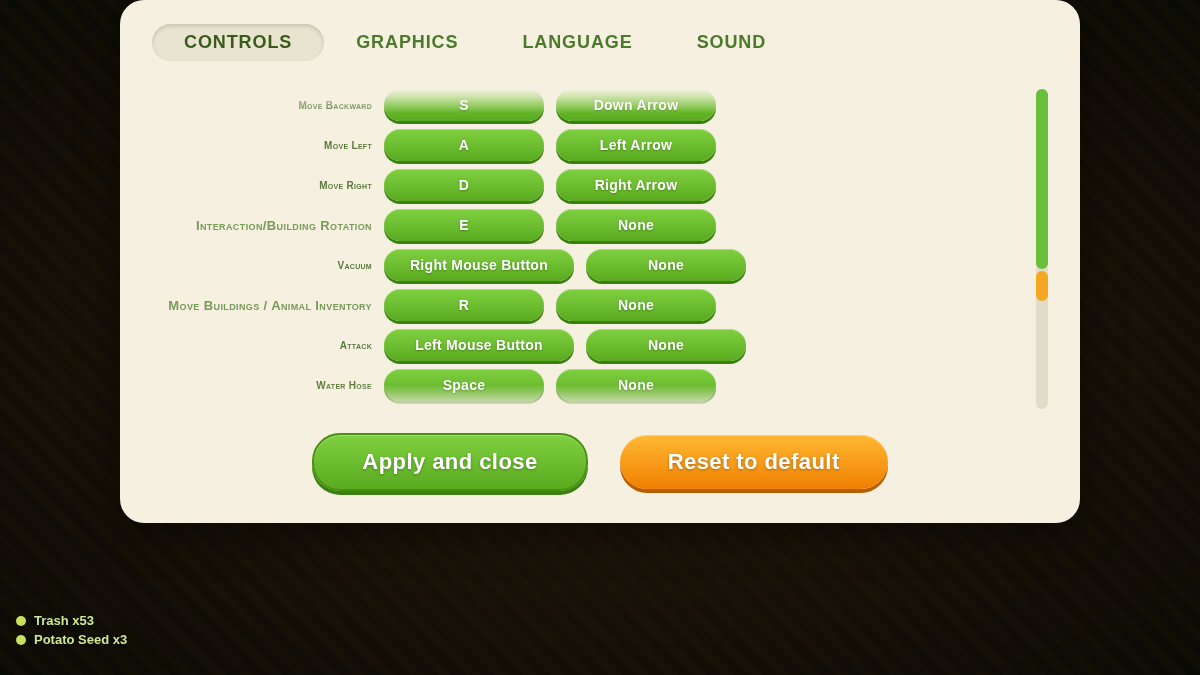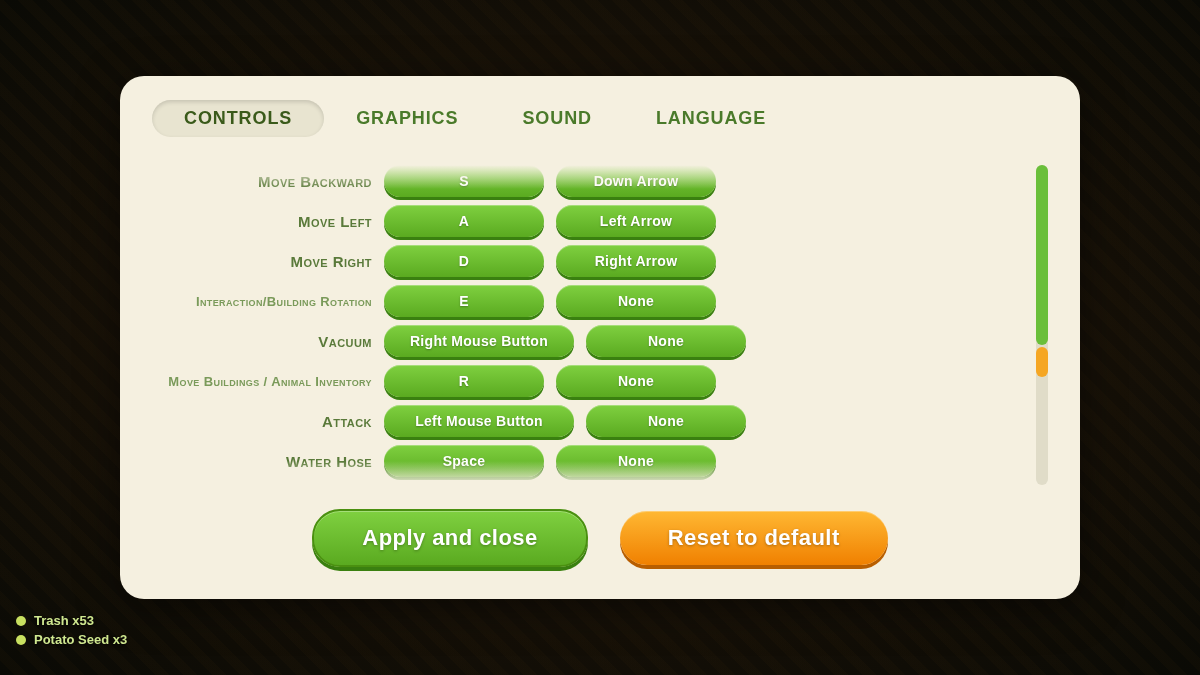--- a/index.html
+++ b/index.html
@@ -25,21 +25,21 @@
       inset: 0;
       background:
         repeating-linear-gradient(45deg, transparent, transparent 10px, rgba(60,40,10,0.1) 10px, rgba(60,40,10,0.1) 20px);
       z-index: 1;
     }
 
     .modal-backdrop {
       position: absolute;
       inset: 0;
       display: flex;
-      align-items: center;
+      align-items: flex-start;
       justify-content: center;
       z-index: 10;
     }
 
     .modal {
       background: #f5f0e0;
       border-radius: 24px;
       width: 960px;
       min-height: 460px;
       padding: 24px 32px 32px;
@@ -119,21 +119,21 @@
     .binding-row {
       display: flex;
       align-items: center;
       margin-bottom: 8px;
       gap: 12px;
     }
 
     .binding-label {
       width: 220px;
       text-align: right;
-      font-size: 15px;
+      font-size: 10px;
       font-weight: 700;
       color: #5a7a3a;
       font-variant: small-caps;
       letter-spacing: 0.03em;
       flex-shrink: 0;
     }
 
     .binding-label.small {
       font-size: 13px;
       color: #7a9a5a;
@@ -264,24 +264,24 @@
   <div class="modal">
 
     <div class="tabs">
       <div class="tab active">
         <span>Controls</span>
       </div>
       <div class="tab">
         <span>Graphics</span>
       </div>
       <div class="tab">
+        <span>Language</span>
+      </div>
+      <div class="tab">
         <span>Sound</span>
-      </div>
-      <div class="tab">
-        <span>Language</span>
       </div>
     </div>
 
     <div class="content-area">
       <div class="bindings-wrapper">
         <div class="fade-top"></div>
         <div class="bindings-scroll" id="bindingsScroll">
 
         <div class="binding-row">
               <div class="binding-label">Move Backward</div>

